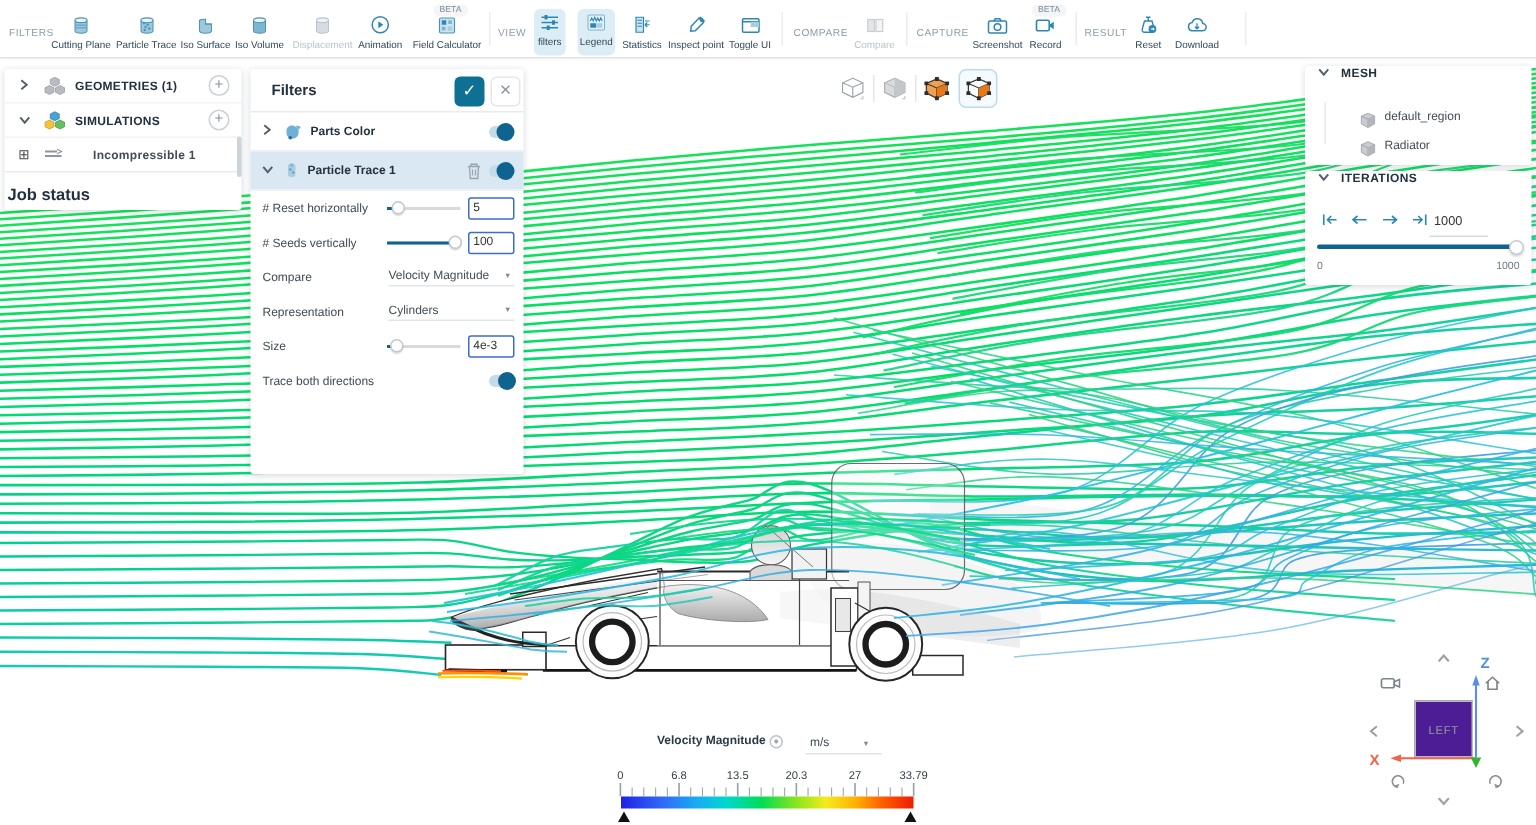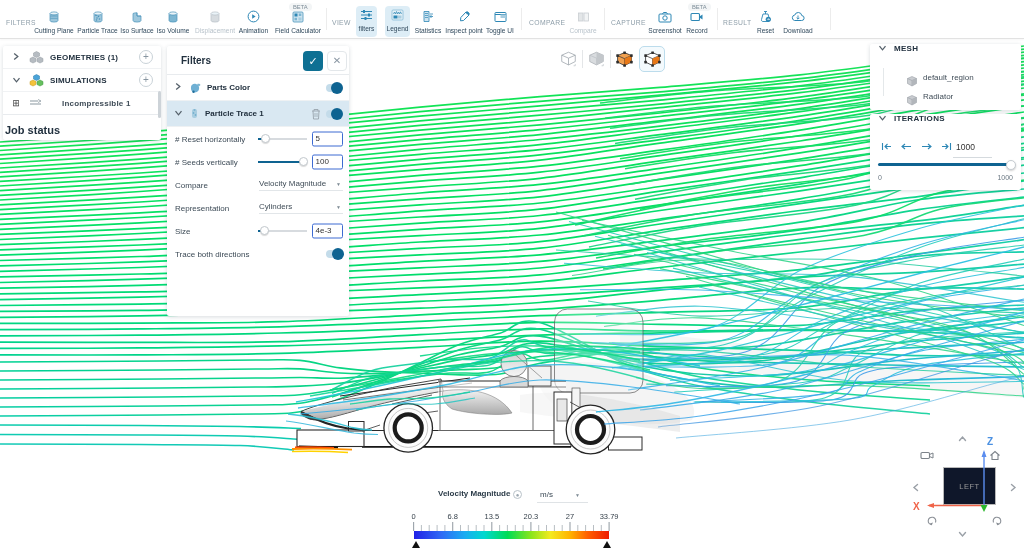--- a/index.html
+++ b/index.html
@@ -85,21 +85,21 @@
 #ticklabels{position:absolute;left:0;top:30px;width:230px;height:10px;font-size:7.5px;color:#343f49}
 #ticklabels span{position:absolute;transform:translateX(-50%)}
 #colorbar{position:absolute;left:13.6px;top:48.7px;width:195.5px;height:8.2px;
  background:linear-gradient(to right,#2021e6 0%,#2f6af5 14%,#19acf2 26%,#00d8cf 36%,#00dc55 48%,#8ae51c 60%,#f4ea1f 70%,#ffb300 80%,#ff6000 89%,#ee1c00 100%)}
 .tri{position:absolute;top:59px;width:0;height:0;border-left:4.5px solid transparent;
  border-right:4.5px solid transparent;border-bottom:7px solid #111}
 
 #cubes{position:absolute;left:559px;top:46px;z-index:15;display:flex;align-items:center}
 
 #orient{position:absolute;left:896px;top:424px;width:128px;height:126px;z-index:15}
-#oface{position:absolute;left:47px;top:43px;width:53px;height:38px;background:#0f172a;
+#oface{position:absolute;left:47px;top:43px;width:39px;height:38px;background:#4c1d95;
  border:1px solid #b9b9b9;color:#9a9a9a;font-size:7.5px;display:flex;align-items:center;justify-content:center;letter-spacing:.5px}
 </style></head>
 <body>
 <div id="stage">
 <svg width="1024" height="550" viewBox="0 0 1024 550" style="position:absolute;left:0;top:0">
 <defs>
 <linearGradient id="ga0" gradientUnits="userSpaceOnUse" x1="0" y1="0" x2="1024" y2="0">
           <stop offset="0" stop-color="#16e455"></stop>
           <stop offset="0.55" stop-color="#10e356"></stop>
           <stop offset="1" stop-color="#1ae25b"></stop>

